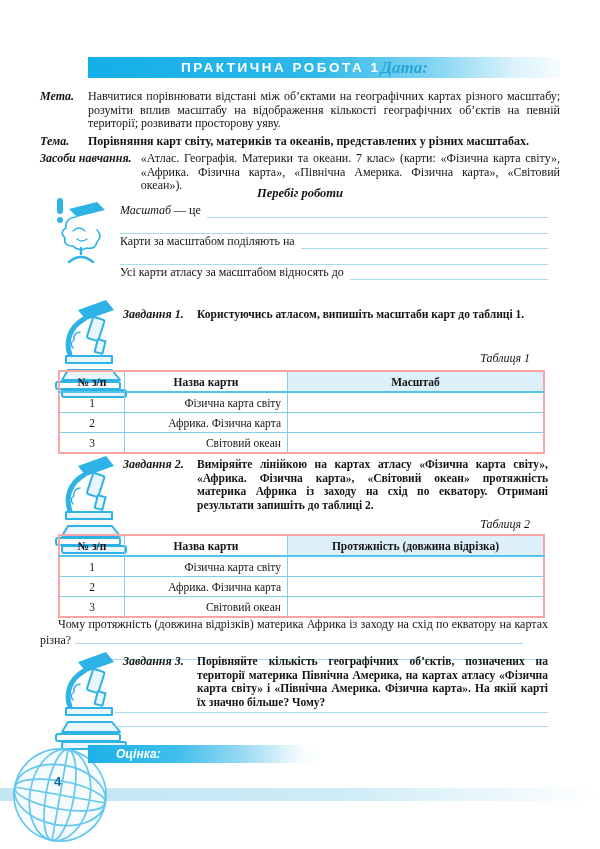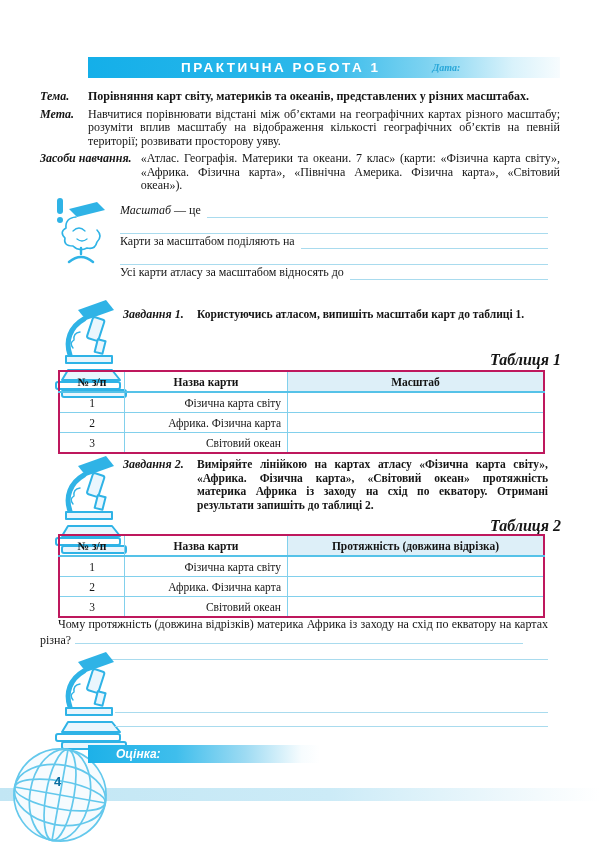--- a/index.html
+++ b/index.html
@@ -12,21 +12,21 @@
   .banner {
     position:absolute; left:88px; top:57px; width:472px; height:21px;
     background:linear-gradient(90deg,#14afe9 0%,#2db8ea 48%,#7ed3f1 72%,#d9f2fb 90%,#f7fcfe 100%);
     display:flex; align-items:center;
   }
   .banner-title {
     font-family:"Liberation Sans", sans-serif; font-weight:bold;
     font-size:13.5px; letter-spacing:2.5px; color:#ffffff; margin-left:93px; white-space:nowrap;
   }
   .banner-date {
-    font-style:italic; font-weight:bold; font-size:10px; color:#27a6d8; margin-left:52px;
+    font-style:italic; font-weight:bold; font-size:17px; color:#27a6d8; 
   }
   
   .meta { position:absolute; left:40px; top:90px; width:520px; }
   .meta-row { display:flex; margin-bottom:4px; }
   .meta-label { font-weight:bold; font-style:italic; font-size:12px; min-width:48px; flex-shrink:0; line-height:13.5px; }
   .meta-row.tools .meta-label { min-width:0; margin-right:9px; white-space:nowrap; }
   .meta-content { font-size:12px; line-height:13.5px; text-align:justify; flex:1; }
   .meta-content.bold { font-weight:bold; }
   .subtitle { position:absolute; left:0; right:0; top:186px; text-align:center;
     font-weight:bold; font-style:italic; font-size:12.5px; }
@@ -37,25 +37,25 @@
   .fill-row { display:flex; align-items:flex-end; height:15px; margin-bottom:0; font-size:12px;font-family:Liberation Serif, serif; }
   .fill-text { white-space:nowrap; padding-right:6px; line-height:15px; }
   .fill-text .term { font-style:italic; }
   .fill-line { flex:1; border-bottom:1px solid #a9dbee; height:13px; }
   .line-full { height:15px; border-bottom:1px solid #a9dbee; }
   
   .task { position:absolute; left:123px; right:52px; display:flex; }
   .task-label { font-weight:bold; font-style:italic; font-size:12px; width:74px; flex-shrink:0; line-height:13.5px; }
   .task-text { font-weight:bold; font-size:11.5px; line-height:13.5px; text-align:justify; flex:1; }
   #task1 { top:308px; } #task2 { top:458px; } #task3 { top:655px; }
-  .table-caption { position:absolute; right:39px; font-style:italic; font-size:16px;font-weight:bold; }
+  .table-caption { position:absolute; right:70px; font-style:italic; font-size:12px; }
   #caption1 { top:351px; } #caption2 { top:517px; }
   
   .wtable { position:absolute; left:58px; width:487px; border-collapse:collapse;
-    border:2px solid #be185d; }
+    border:2px solid #fca5a5; }
   #table1 { top:370px; } #table2 { top:534px; }
   .wtable th, .wtable td { border:1px solid #82d0ec; font-size:11.5px; padding:2px 6px; height:15px;text-align:right; }
   .wtable th { font-weight:bold; text-align:center; border-bottom:2px solid #55c2e8; }
   .wtable th.answer-col { background:#ddeff8; }
   .wtable td.num { text-align:center; width:52px; }
   .wtable td.name { width:150px; }
   
   .question { position:absolute; left:40px; top:617px; width:508px;
     font-size:12px; line-height:15px; text-align:justify; text-indent:18px; }
   .q-line { display:inline-block; width:448px; height:11px; margin-left:4px;
@@ -83,33 +83,34 @@
 
 <div class="page">
 
   <div class="banner">
     <span class="banner-title">ПРАКТИЧНА РОБОТА 1</span>
     <span class="banner-date">Дата:</span>
   </div>
 
   <div class="meta">
     <div class="meta-row">
+      <span class="meta-label">Мета.</span>
+      <div class="meta-content">Навчитися порівнювати відстані між об’єктами на географічних картах різного масштабу; розуміти вплив масштабу на відображення кількості географічних об’єктів на певній території; розвивати просторову уяву.</div>
+    </div>
+    <div class="meta-row">
       <span class="meta-label">Тема.</span>
       <div class="meta-content bold">Порівняння карт світу, материків та океанів, представлених у різних масштабах.</div>
-    </div>
-    <div class="meta-row">
-      <span class="meta-label">Мета.</span>
-      <div class="meta-content">Навчитися порівнювати відстані між об’єктами на географічних картах різного масштабу; розуміти вплив масштабу на відображення кількості географічних об’єктів на певній території; розвивати просторову уяву.</div>
     </div>
     <div class="meta-row tools">
       <span class="meta-label">Засоби навчання.</span>
       <div class="meta-content">«Атлас. Географія. Материки та океани. 7 клас» (карти: «Фізична карта світу», «Африка. Фізична карта», «Північна Америка. Фізична карта», «Світовий океан»).</div>
     </div>
   </div>
 
+  <div class="subtitle">Перебіг роботи</div>
 
   <div class="icon-abs" style="left:54px; top:196px;">
     <svg width="54" height="70" viewBox="0 0 54 70">
       <g fill="none" stroke="#2fb3e6" stroke-width="1.6" stroke-linecap="round" stroke-linejoin="round">
         <rect x="3" y="2" width="6" height="16" rx="3" fill="#2fb3e6" stroke="none"></rect>
         <circle cx="6" cy="24" r="3" fill="#2fb3e6" stroke="none"></circle>
         <polygon points="15,13 43,6 51,14 23,21" fill="#2fb3e6" stroke="none"></polygon>
         <path d="M22,21 q-11,1 -10,11 q-7,4 -1,10 q-2,8 8,8 q6,6 14,2 q8,2 10,-6 q6,-6 0,-12"></path>
         <path d="M19,35 q6,-6 12,0" stroke-width="1.3"></path>
         <path d="M23,43 q5,4 10,0" stroke-width="1.3"></path>
@@ -257,20 +258,24 @@
         <g transform="rotate(14 52 51)">
             <rect x="48" y="44" width="8" height="13" fill="#eaf6fd"></rect>
           </g>
         <rect x="18" y="60" width="46" height="7" fill="#eaf6fd"></rect>
         <path d="M20,74 L64,74 L72,84 L14,84 Z" fill="#eaf6fd"></path>
         <rect x="8" y="86" width="64" height="7" rx="2" fill="#ffffff"></rect>
         <rect x="14" y="94" width="64" height="7" rx="2" fill="#eaf6fd"></rect>
       </g>
     </svg>
   </div>
+  <div class="task" id="task3">
+    <span class="task-label">Завдання 3.</span>
+    <div class="task-text">Порівняйте кількість географічних об’єктів, позначених на території материка Північна Америка, на картах атласу «Фізична карта світу» і «Північна Америка. Фізична карта». На якій карті їх значно більше? Чому?</div>
+  </div>
   <div class="a-line" id="line3a"></div>
   <div class="a-line" id="line3b"></div>
 
   <div class="stripe"></div>
 
   <div class="globe">
     <svg width="118" height="102" viewBox="0 0 118 102">
       <g transform="rotate(10 58 48)" fill="none" stroke="#63c8ec" stroke-width="1.7">
         <circle cx="58" cy="48" r="46" fill="#f6fbfe"></circle>
         <ellipse cx="58" cy="48" rx="14" ry="46"></ellipse>

